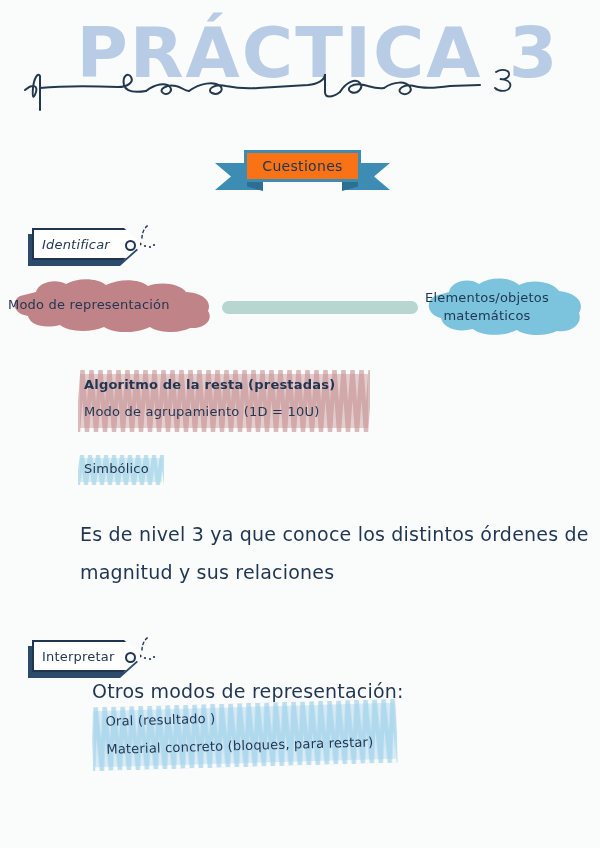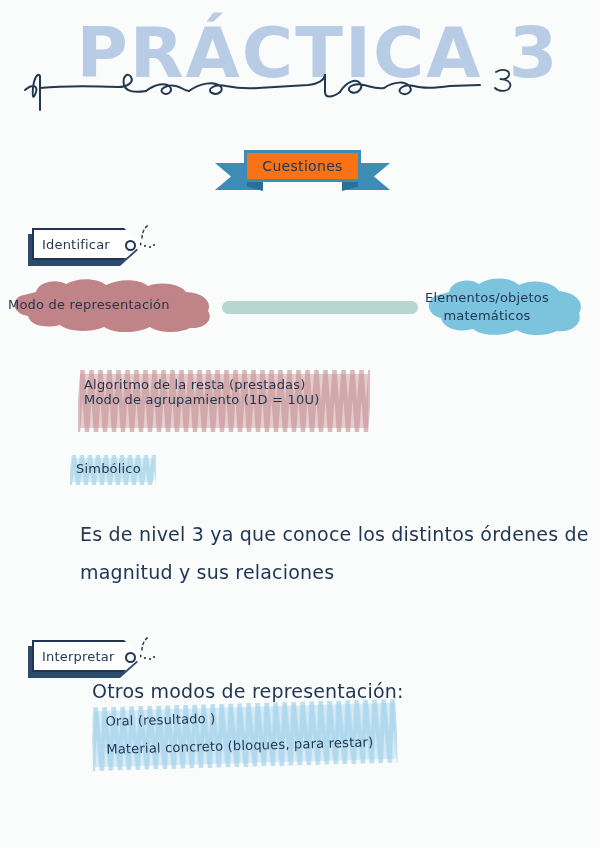--- a/index.html
+++ b/index.html
@@ -252,21 +252,21 @@
   <div id="banner">
     <div class="tail-left"></div>
     <div class="tail-right"></div>
     <div class="fold-left"></div>
     <div class="fold-right"></div>
     <div class="plate">
       <span>Cuestiones</span>
     </div>
   </div>
 
-  <div class="section-tag" style="left:28px; top:228px;">
+  <div class="section-tag" style="left:28px; top:228px;font-style:italic;">
     <div class="shadow"></div>
     <div class="body">
       <span>Identificar</span>
     </div>
     <div class="eyelet"></div>
     <div class="sparkle">
       <svg width="30" height="34" viewBox="0 0 30 34">
         <path d="M9,16 C9,9 13,4 16,3" fill="none" stroke="#1f3551" stroke-width="1.4" stroke-linecap="round" stroke-dasharray="2.5 3"></path>
         <circle cx="12" cy="24" r="1.1" fill="#1f3551"></circle>
         <circle cx="17" cy="25" r="1.1" fill="#1f3551"></circle>
@@ -303,26 +303,26 @@
     <svg class="hl-bg" viewBox="0 0 292 62" preserveAspectRatio="none">
       <defs>
         <pattern id="zigRose" width="9" height="62" patternUnits="userSpaceOnUse">
           <path d="M0,62 L4.5,0 L9,62" fill="none" stroke="#c79295" stroke-width="4.4" opacity="0.62"></path>
         </pattern>
       </defs>
       <rect x="2" y="4" width="288" height="54" fill="#cfa0a2" opacity="0.5"></rect>
       <rect x="0" y="0" width="292" height="62" fill="url(#zigRose)"></rect>
     </svg>
     <div class="hl-lines" style="padding:7px 0 0 6px;">
-      <div class="hl-line" style="">Algoritmo de la resta  (prestadas)</div>
+      <div class="hl-line" style="margin-bottom:12px;font-weight:bold;">Algoritmo de la resta  (prestadas)</div>
       <div class="hl-line">Modo de agrupamiento (1D = 10U)</div>
     </div>
   </div>
 
-  <div class="hl-block" style="left:70px; top:455px; width:86px; height:30px;">
+  <div class="hl-block" style="left:78px; top:455px; width:86px; height:30px;">
     <svg class="hl-bg" viewBox="0 0 86 30" preserveAspectRatio="none">
       <defs>
         <pattern id="zigSimb" width="8" height="30" patternUnits="userSpaceOnUse">
           <path d="M0,30 L4,0 L8,30" fill="none" stroke="#a9d6e8" stroke-width="4" opacity="0.75"></path>
         </pattern>
       </defs>
       <rect x="2" y="3" width="82" height="24" fill="#b9dff0" opacity="0.55"></rect>
       <rect x="0" y="0" width="86" height="30" fill="url(#zigSimb)"></rect>
     </svg>
     <div class="hl-lines" style="padding:6px 0 0 6px;">

